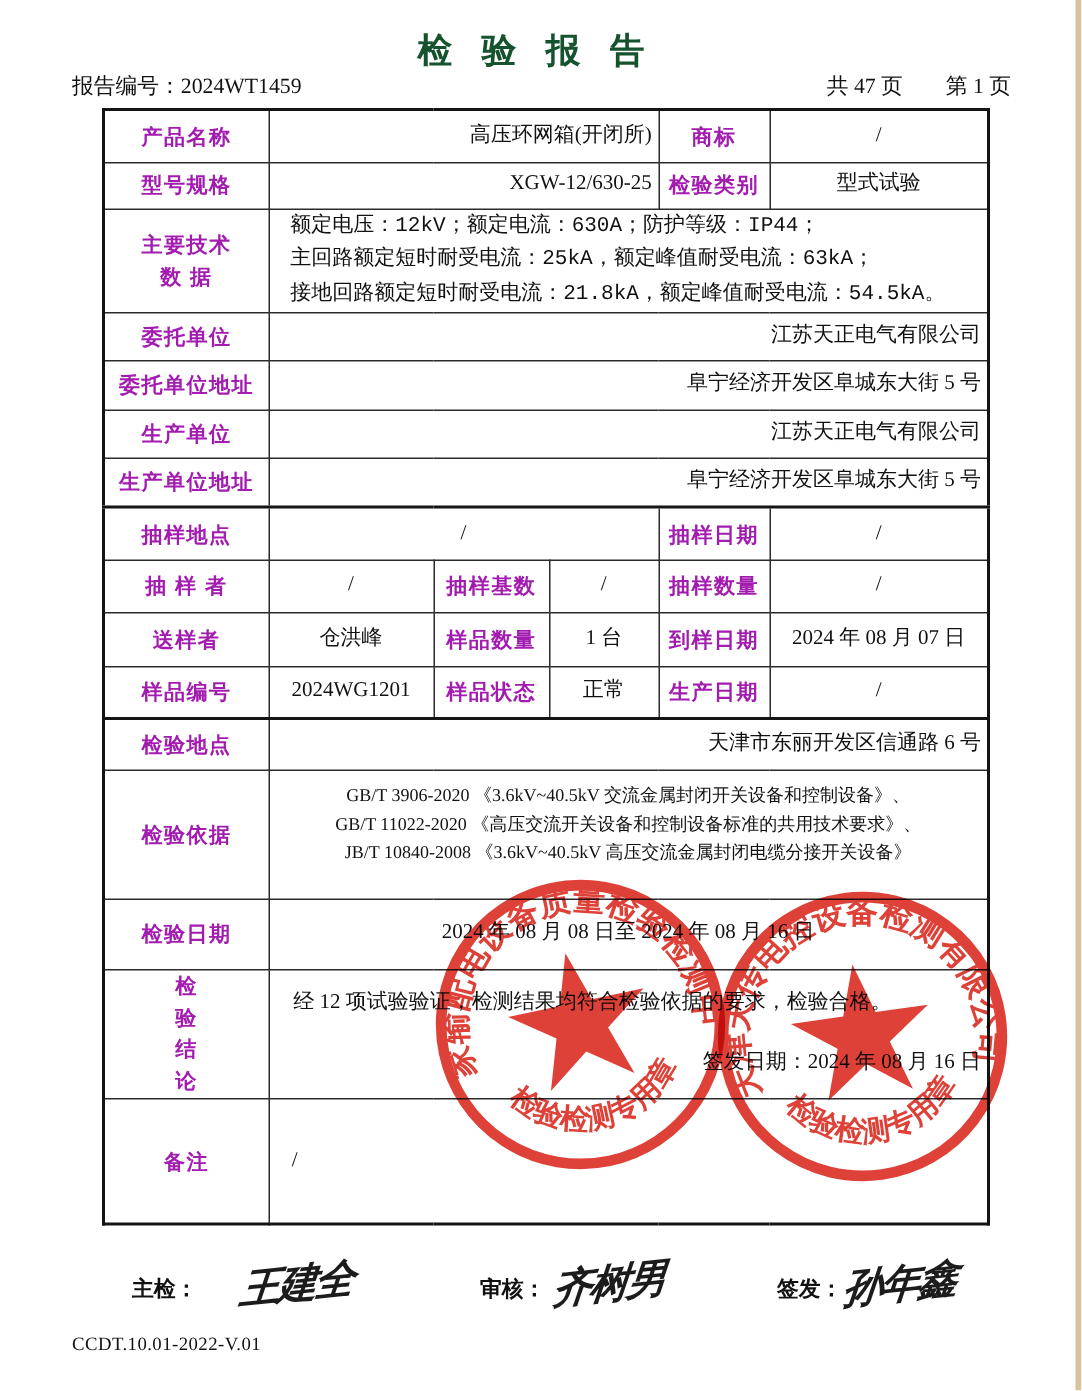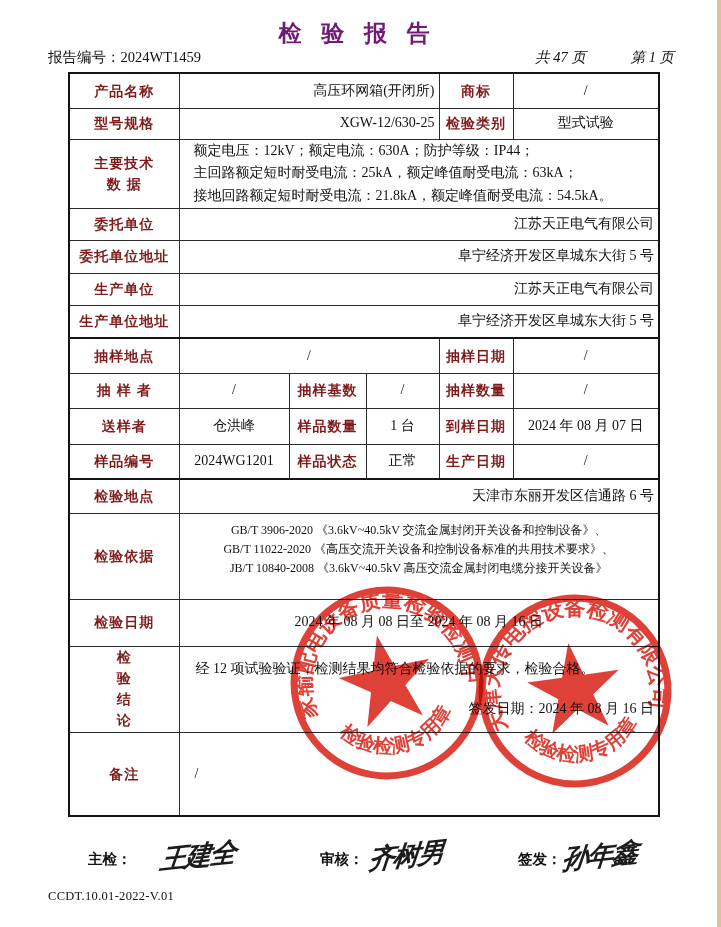--- a/index.html
+++ b/index.html
@@ -8,44 +8,44 @@
     font-family:"Liberation Serif",serif;color:#111;
   }
   
   .edge{position:absolute;background:#d3be95;}
   .edge-top{top:0;left:54;right:0;height:4px;}
   .edge-right{top:0;right:0;bottom:0;width:4px;background:#d8c49c;}
   .edge-bottom{bottom:0;left:8;right:0;height:5px;background:#ccb78d;}
 
   .title{
     position:absolute;top:18px;left:0;width:715px;text-align:center;
-    font-size:23px;font-weight:bold;letter-spacing:7px;color:#701a75;
+    font-size:23px;font-weight:bold;letter-spacing:7px;color:#14532d;
   }
   .meta{position:absolute;top:48px;left:48px;width:626px;font-size:14.5px;}
   .meta .right{float:right;}
-  .meta .right span{margin-left:41px;font-style:italic;}
+  .meta .right span{margin-left:25px;}
 
   table.report{
     position:absolute;left:68px;top:72px;width:590px;
     border-collapse:collapse;table-layout:fixed;
     border:2.5px solid #141414;
   }
   td{
     border:1px solid #2b2b2b;font-size:14px;line-height:1.45;
     padding:0 4px;overflow:hidden;vertical-align:middle;
   }
   tr.sep td{border-top:2.5px solid #141414;}
   .lbl{
     font-family:"Liberation Sans",sans-serif;font-weight:bold;
-    text-align:center;font-size:14px;letter-spacing:1px;color:#7f1d1d;
+    text-align:center;font-size:14px;letter-spacing:1px;color:#a21caf;
   }
   .c{text-align:center;}
   .l{text-align:right;}
   .preline{white-space:pre-line;}
-  .tech div{padding-left:10px;line-height:1.62;}
+  .tech div{padding-left:10px;line-height:1.62;font-family:Liberation Mono, monospace;}
   .basis{vertical-align:top;padding-top:7px;text-align:center;font-size:12px;line-height:1.6;}
   .concl-l1{padding-left:12px;}
   .concl-l2{text-align:right;padding-left:76px;margin-top:20px;}
   .remark-cell{padding-left:15px;}
 
   
   .stamp{position:absolute;mix-blend-mode:multiply;opacity:.88;pointer-events:none;}
   .stamp-left{left:286px;top:582px;transform:rotate(-12deg);}
   .stamp-right{left:474px;top:590px;transform:rotate(-8deg);}
   .stamp text{font-family:"Liberation Serif",serif;font-weight:bold;}

